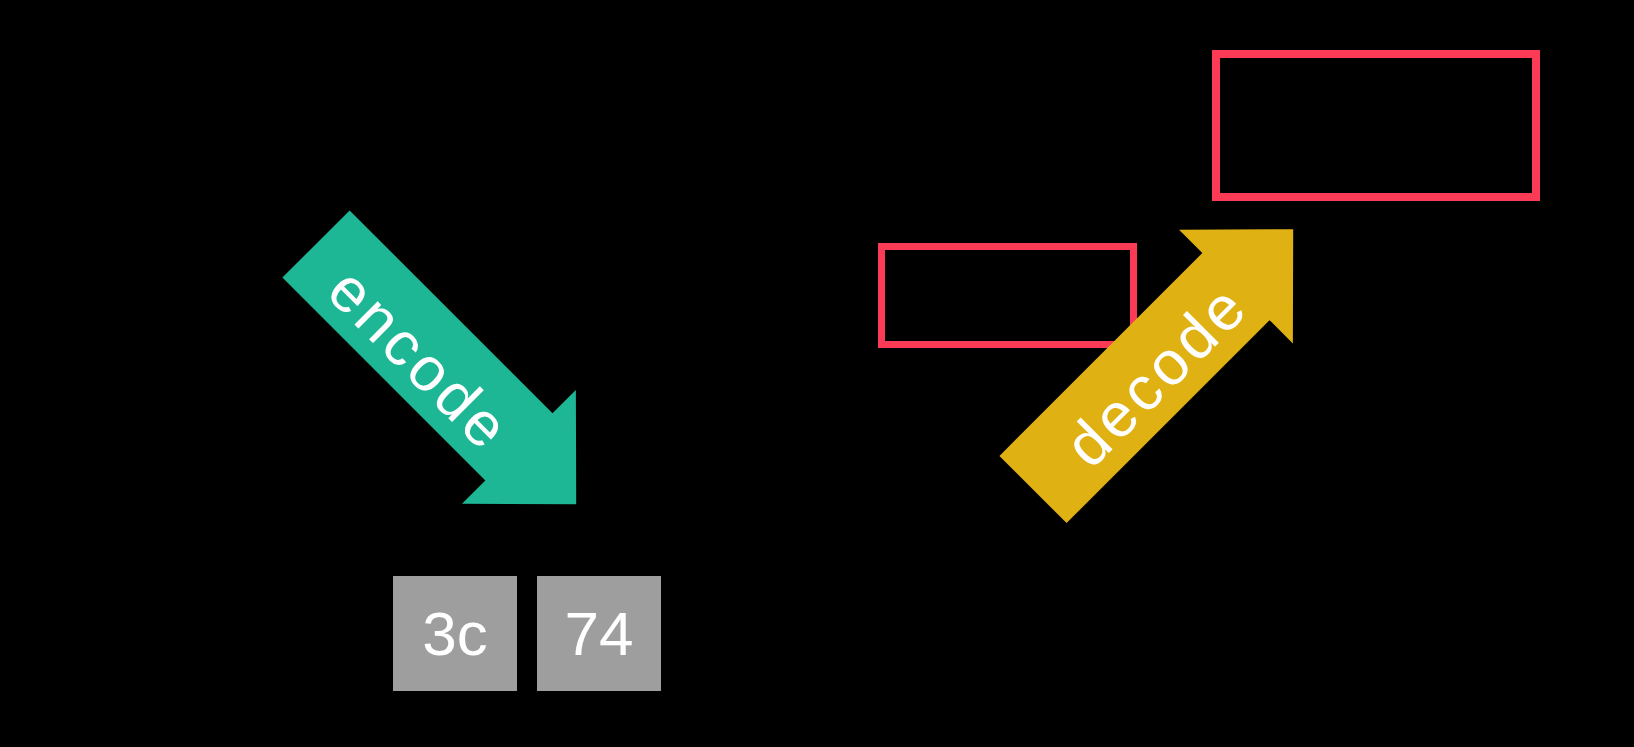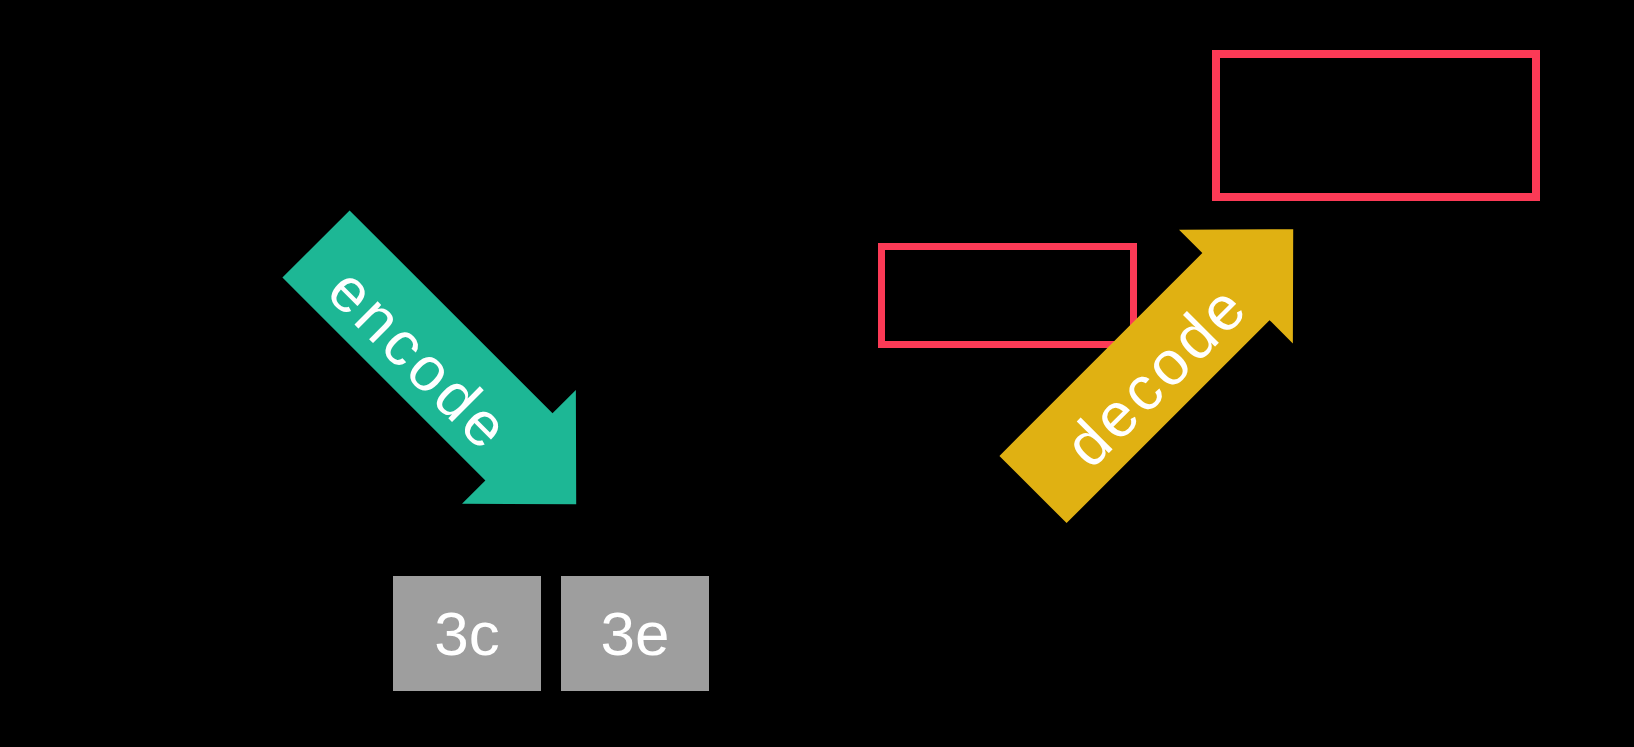--- a/index.html
+++ b/index.html
@@ -39,21 +39,21 @@
   
   .byte-row {
     position: absolute;
     left: 393px;
     top: 576px;
     display: flex;
     gap: 20px;
     z-index: 1;
   }
   .byte-box {
-    width: 148px;
+    width: 124px;
     height: 115px;
     background: #9e9e9e;
     display: flex;
     align-items: center;
     justify-content: center;
   }
   .byte-box span {
     color: #ffffff;
     font-size: 62px;
     font-weight: 300;
@@ -82,21 +82,21 @@
 
   <div class="red-rect rect-small"></div>
 
   <div class="red-rect rect-large"></div>
 
   <div class="byte-row">
     <div class="byte-box">
       <span>3c</span>
     </div>
     <div class="byte-box">
-      <span>3e</span>
+      <span>74</span>
     </div>
   </div>
 
   <svg class="arrows-layer" width="1634" height="747" viewBox="0 0 1634 747">
 
     <g transform="translate(316,244) rotate(45)">
       <polygon points="0,-47.5 287,-47.5 287,-80.5 368,0 287,80.5 287,47.5 0,47.5" fill="#1db795"></polygon>
       <text class="arrow-label" x="155" y="8" dy="0.35em" text-anchor="middle">encode</text>
     </g>
 

